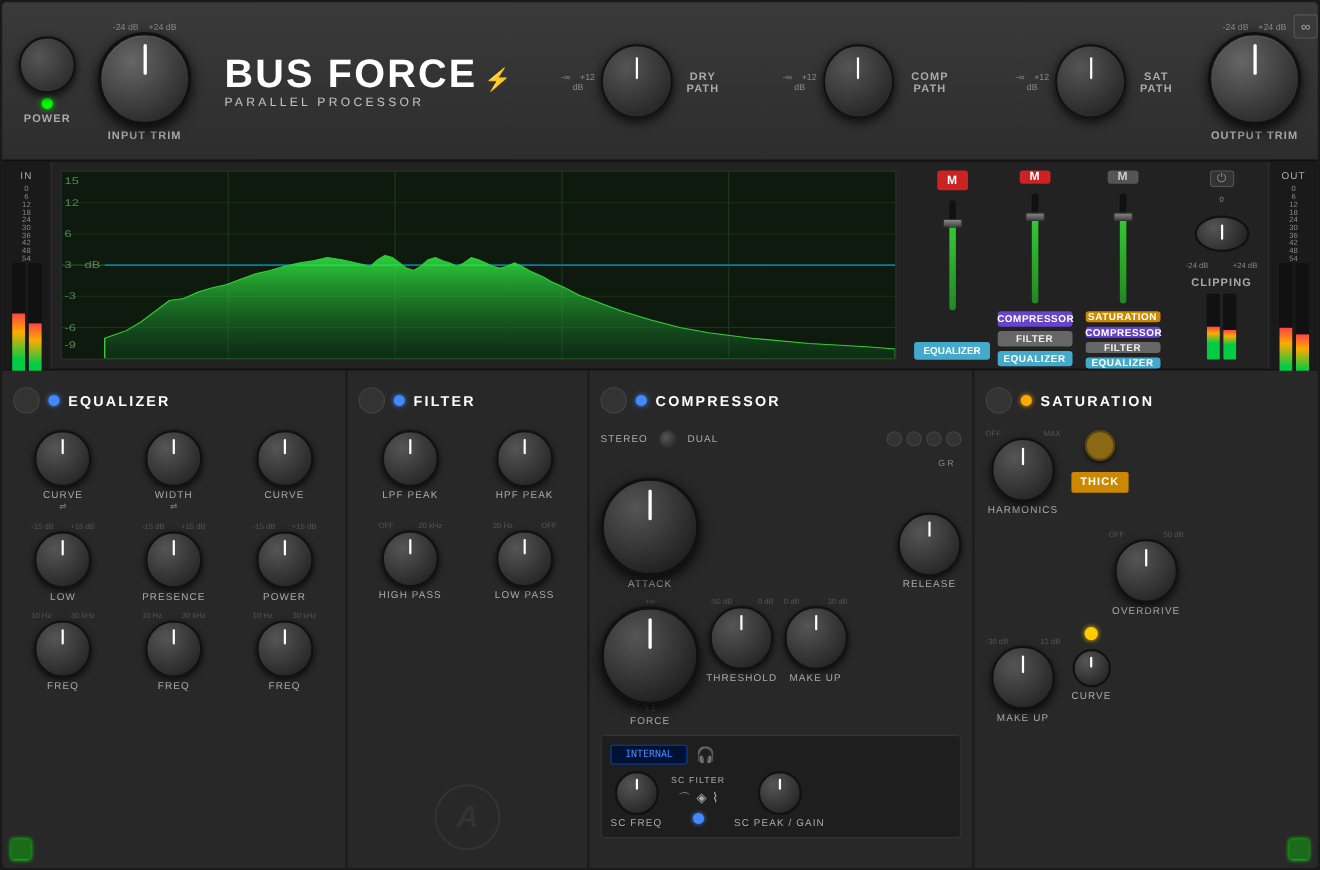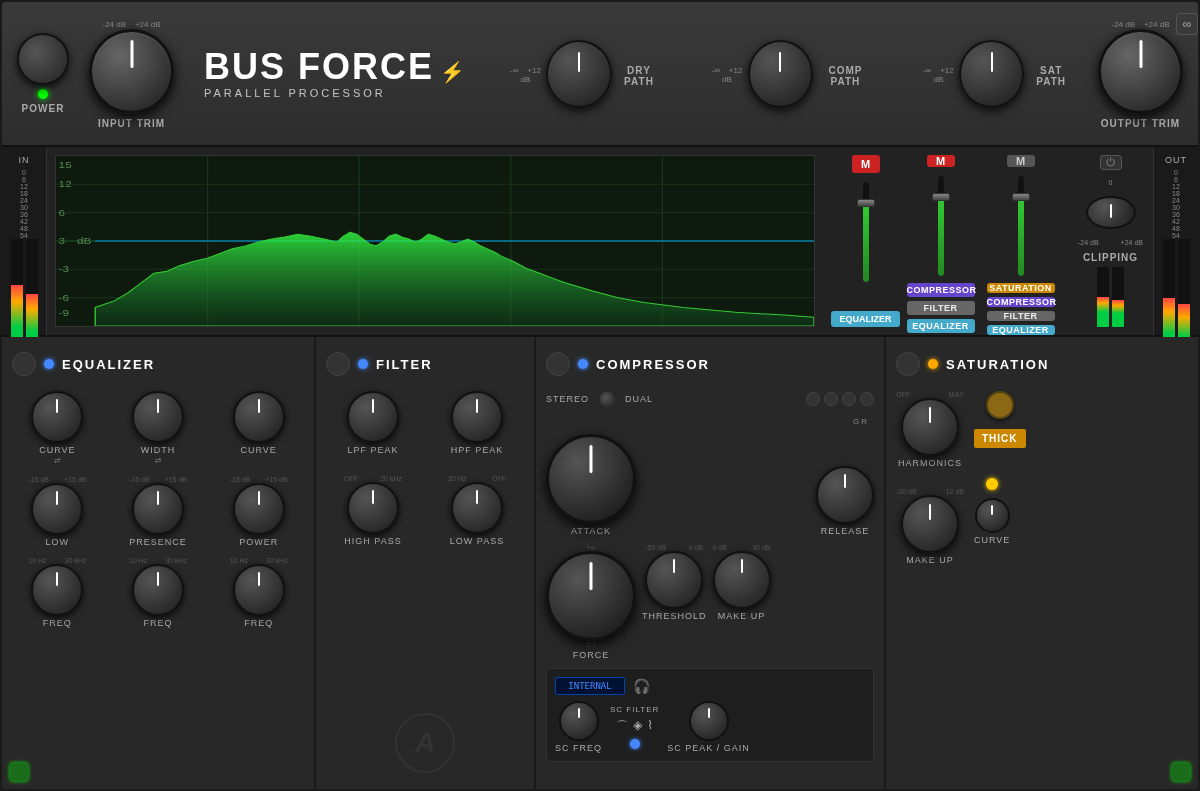--- a/index.html
+++ b/index.html
@@ -1044,20 +1044,28 @@
             </div>
           <div class="sat-sm-knob"></div>
           <div class="knob-name">HARMONICS</div>
         </div>
         <div class="sat-right-col">
           <div class="sat-round-btn"></div>
           <button class="thick-btn">THICK</button>
         </div>
       </div>
 
+      <div class="knob-cell" style="margin-top:15px;">
+        <div style="color:#555; font-size:7px; display:flex; justify-content:space-between; width:68px;">
+            <span>OFF</span>
+            <span>50 dB</span>
+          </div>
+        <div class="sat-sm-knob"></div>
+        <div class="knob-name">OVERDRIVE</div>
+      </div>
 
       <div style="display:flex; gap:10px; align-items:flex-end; margin-top:10px;">
         <div class="knob-cell">
           <div style="color:#555; font-size:7px; display:flex; justify-content:space-between; width:68px;">
               <span>-30 dB</span>
               <span>12 dB</span>
             </div>
           <div class="sat-sm-knob"></div>
           <div class="knob-name">MAKE UP</div>
         </div>

